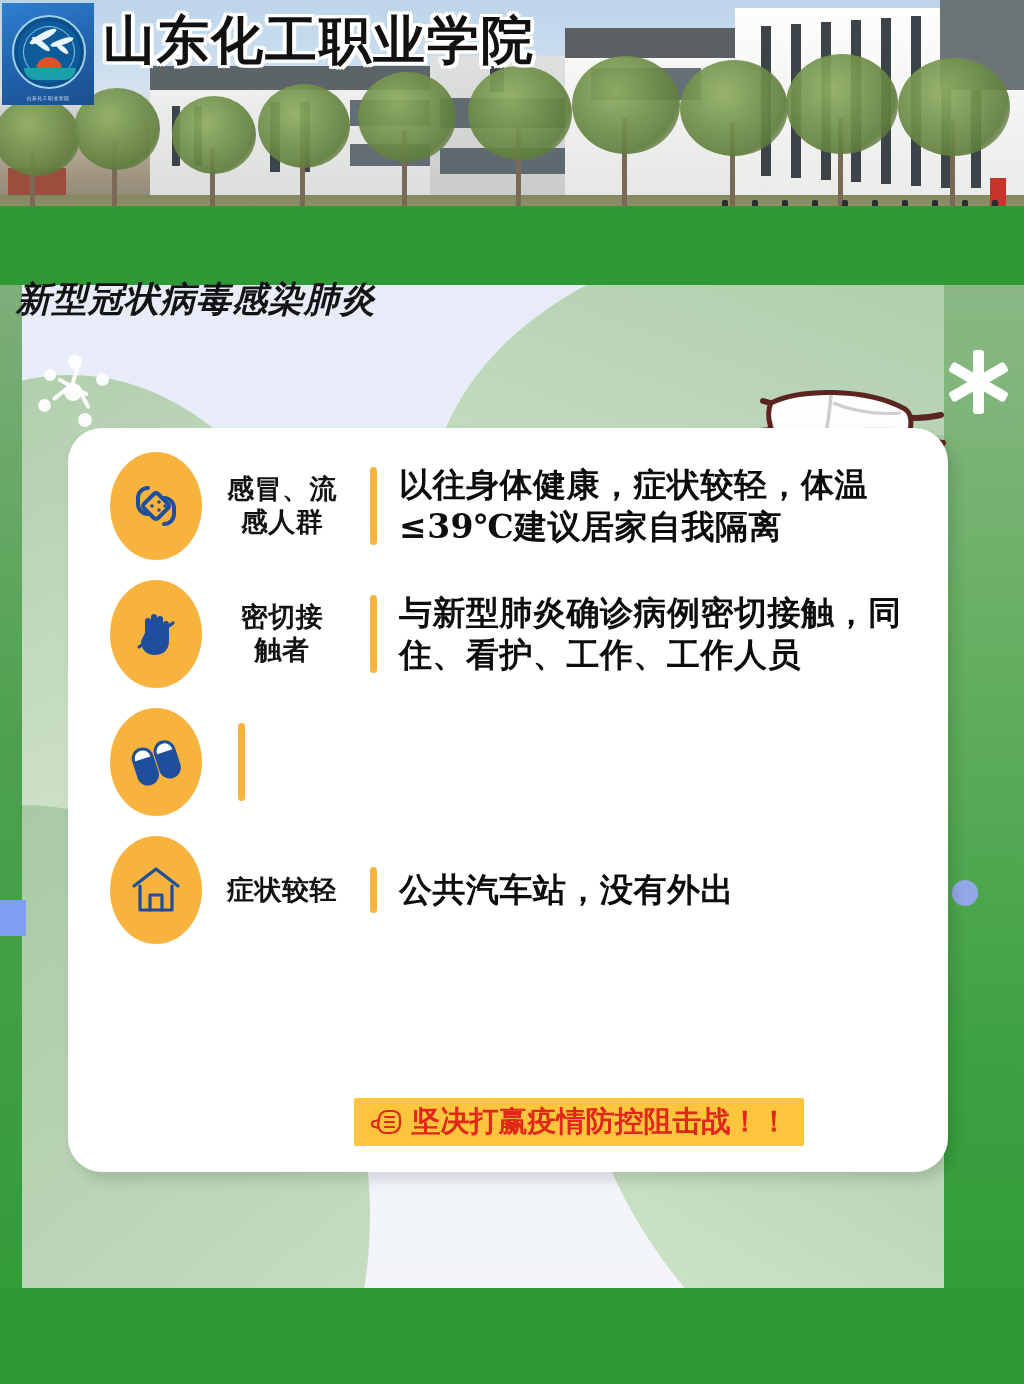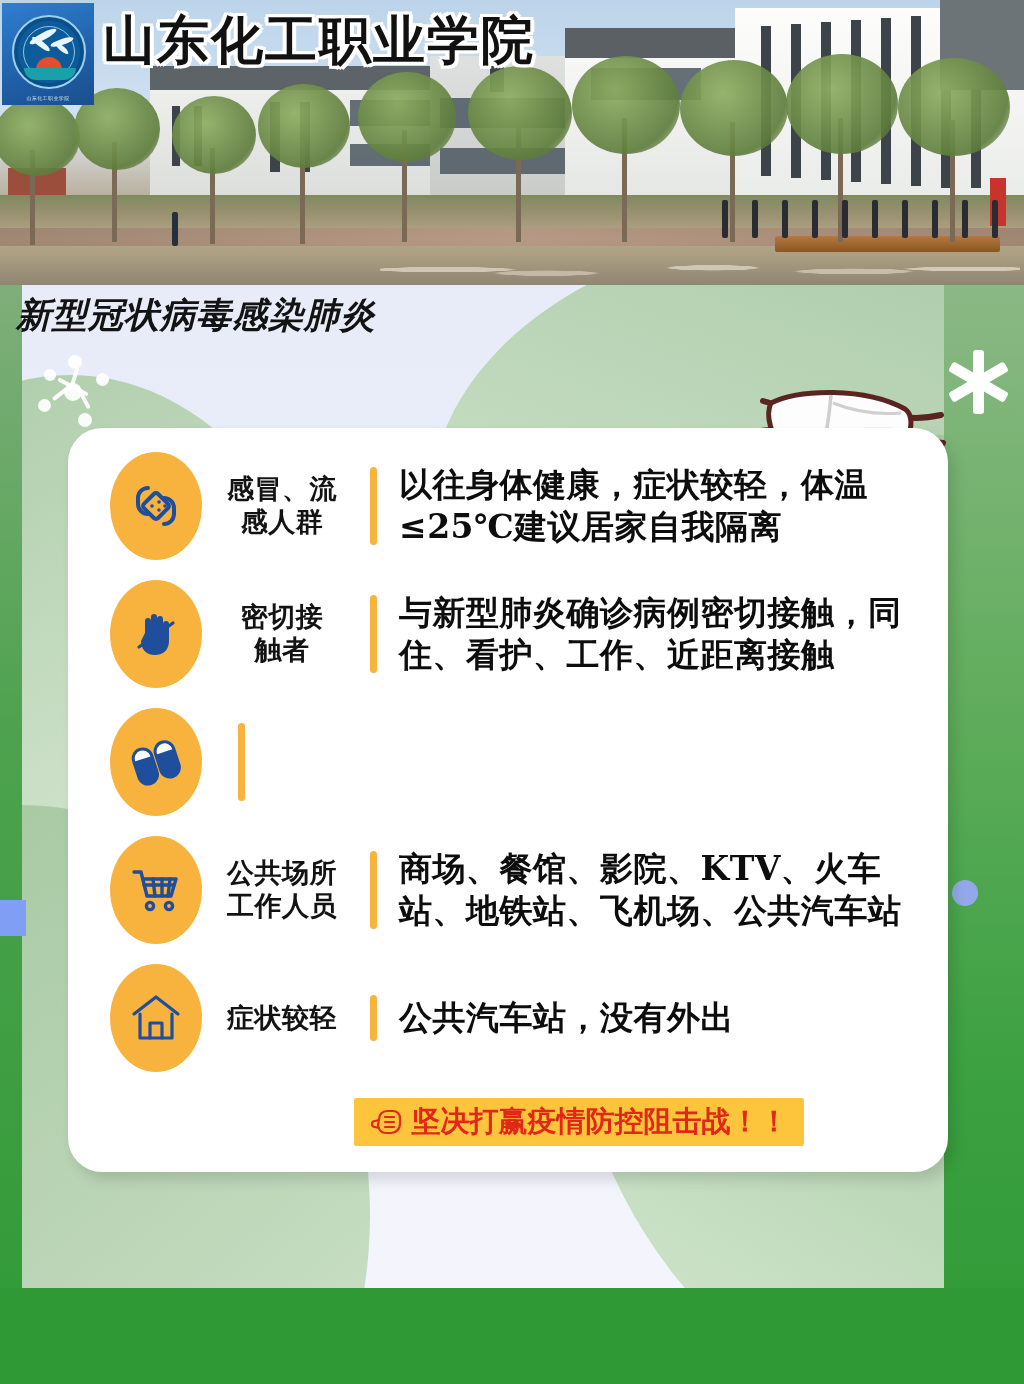--- a/index.html
+++ b/index.html
@@ -14,21 +14,21 @@
   
   .poster{
     position:absolute; left:0; top:0;
     width:1024px; height:1384px;
     overflow:hidden;
   }
 
   
   .banner{
     position:absolute; left:0; top:0;
-    width:1024px; height:285px;
+    width:1024px; height:206px;
     overflow:hidden;
     background:linear-gradient(#bcd4ea 0%, #cfe0f0 38%, #d9e2ea 46%, #cfcfcb 55%, #b4a893 72%, #9e9480 86%, #8e8676 100%);
   }
   
   .bld{ position:absolute; }
   .b1{ left:150px; top:66px; width:330px; height:130px; background:linear-gradient(#f2f3f1,#dcdedc); }
   .b1 .dark{ position:absolute; left:0; top:0; width:330px; height:24px; background:#5d6468; }
   .b2{ left:430px; top:56px; width:230px; height:150px; background:linear-gradient(#dfe1e0,#c8cac8); }
   .b3{ left:565px; top:28px; width:330px; height:185px; background:linear-gradient(#fbfbfa,#e3e5e3); }
   .b3 .dark{ position:absolute; left:0; top:0; width:330px; height:30px; background:#5a6064; }
@@ -127,21 +127,21 @@
   .mol-line{ position:absolute; background:#fff; opacity:.9; height:4px; border-radius:2px; }
 
   .asterisk{ position:absolute; left:950px; top:352px; width:56px; height:60px; }
   .asterisk i{ position:absolute; left:23px; top:-2px; width:11px; height:64px;
     background:#fff; border-radius:3px; display:block; }
   .asterisk i:nth-child(2){ transform:rotate(60deg); }
   .asterisk i:nth-child(3){ transform:rotate(-60deg); }
 
   
   .subtitle{
-    position:absolute; left:16px; top:292px;
+    position:absolute; left:16px; top:276px;
     font-family:"DejaVu Serif","Liberation Serif",serif;
     font-size:35px; font-weight:700; color:#131313; letter-spacing:1px;
     font-style:italic;
   }
   .pink-bar{
     position:absolute; left:203px; top:352px; width:538px; height:74px;
     background:#ed6b7c;
     display:flex; align-items:center; justify-content:center;
   }
   .pink-bar h1{
@@ -363,73 +363,54 @@
               <circle cx="24" cy="28" r="1.8"></circle>
                 <circle cx="31" cy="24" r="1.8"></circle>
               <circle cx="31" cy="32" r="1.8"></circle>
                 <circle cx="37" cy="28" r="1.8"></circle>
             </g>
           </svg>
         </div>
         <div class="lbl">感冒、流
 感人群</div>
         <div class="bar h2"></div>
-        <div class="desc">以往身体健康，症状较轻，体温≤25℃建议居家自我隔离</div>
+        <div class="desc">以往身体健康，症状较轻，体温≤39℃建议居家自我隔离</div>
       </div>
 
       <div class="row">
         <div class="ico">
           <svg width="54" height="54" viewBox="0 0 54 54">
             <path d="M16 26 l0 -12 a3 3 0 0 1 6 0 l0 10 l0 -14 a3 3 0 0 1 6 0 l0 14 l0 -12
                      a3 3 0 0 1 6 0 l0 12 l0 -7 a3 3 0 0 1 6 0 l0 17 c0 9 -6 14 -14 14
                      c-9 0 -14 -6 -14 -14 z" fill="#1e4e9c"></path>
             <line x1="10" y1="40" x2="44" y2="16" stroke="#1e4e9c" stroke-width="3.2" stroke-linecap="round"></line>
           </svg>
         </div>
         <div class="lbl">密切接
 触者</div>
         <div class="bar h2"></div>
-        <div class="desc">与新型肺炎确诊病例密切接触，同住、看护、工作、近距离接触</div>
+        <div class="desc">与新型肺炎确诊病例密切接触，同住、看护、工作、工作人员</div>
       </div>
 
       <div class="row">
         <div class="ico">
           <svg width="58" height="58" viewBox="0 0 58 58">
             <g transform="rotate(-18 29 29)">
               <rect x="8" y="12" width="19" height="36" rx="9.5" fill="#1e4e9c"></rect>
               <path d="M8 30 a9.5 9.5 0 0 1 9.5 -9.5 a9.5 9.5 0 0 1 9.5 9.5 z" fill="#fff" transform="translate(0,-8)"></path>
               <rect x="8" y="12" width="19" height="36" rx="9.5" fill="none" stroke="#1e4e9c" stroke-width="3"></rect>
               <rect x="31" y="12" width="19" height="36" rx="9.5" fill="#1e4e9c"></rect>
               <path d="M31 30 a9.5 9.5 0 0 1 9.5 -9.5 a9.5 9.5 0 0 1 9.5 9.5 z" fill="#fff" transform="translate(0,-8)"></path>
               <rect x="31" y="12" width="19" height="36" rx="9.5" fill="none" stroke="#1e4e9c" stroke-width="3"></rect>
             </g>
           </svg>
         </div>
         <div class="bar h2"></div>
       </div>
 
-      <div class="row">
-        <div class="ico">
-          <svg width="54" height="54" viewBox="0 0 54 54">
-            <g stroke="#1e4e9c" stroke-width="3.4" fill="none" stroke-linecap="round" stroke-linejoin="round">
-              <path d="M5 9 l7 0 l6 24 l24 0 l5 -17 l-32 0"></path>
-              <line x1="15" y1="22" x2="45" y2="22"></line>
-              <line x1="24" y1="16" x2="26" y2="33"></line>
-              <line x1="33" y1="16" x2="33" y2="33"></line>
-              <line x1="41" y1="16" x2="39" y2="33"></line>
-              <circle cx="21" cy="43" r="3.6"></circle>
-              <circle cx="40" cy="43" r="3.6"></circle>
-            </g>
-          </svg>
-        </div>
-        <div class="lbl">公共场所
-工作人员</div>
-        <div class="bar h2"></div>
-        <div class="desc">商场、餐馆、影院、KTV、火车站、地铁站、飞机场、公共汽车站</div>
-      </div>
 
 
       <div class="row">
         <div class="ico">
           <svg width="54" height="52" viewBox="0 0 54 52">
             <g stroke="#1e4e9c" stroke-width="3.2" fill="none" stroke-linecap="round" stroke-linejoin="round">
               <path d="M5 22 L27 5 L49 22"></path>
               <path d="M11 22 L11 46 L43 46 L43 22"></path>
               <path d="M21 46 L21 31 L33 31 L33 46"></path>
             </g>

